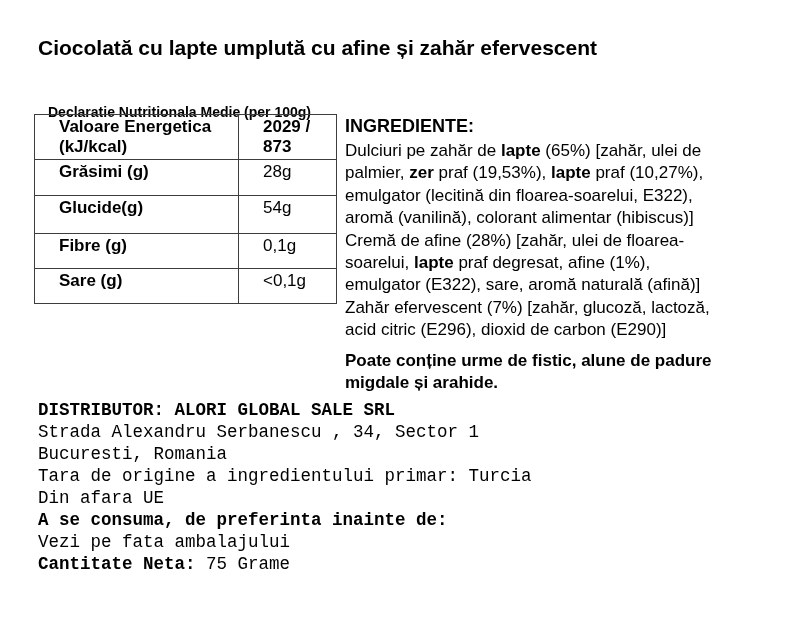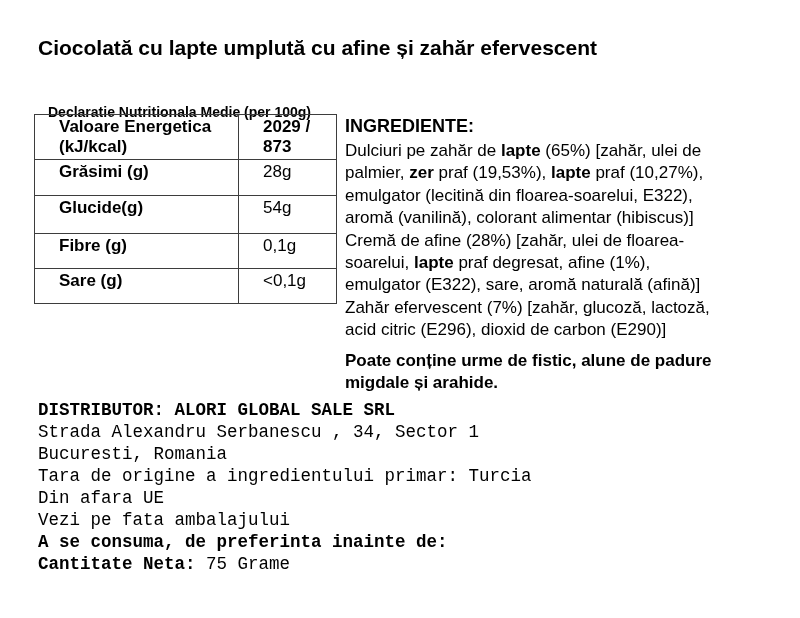--- a/index.html
+++ b/index.html
@@ -146,18 +146,18 @@
     <p class="allergen">Poate conține urme de fistic, alune de padure
 migdale și arahide.</p>
   </div>
 
   <div class="distributor">
     <div class="line bold">DISTRIBUTOR: ALORI GLOBAL SALE SRL</div>
     <div class="line">Strada Alexandru Serbanescu , 34, Sector 1</div>
     <div class="line">Bucuresti, Romania</div>
     <div class="line">Tara de origine a ingredientului primar: Turcia</div>
     <div class="line">Din afara UE</div>
+    <div class="line bold">A se consuma, de preferinta inainte de:</div>
     <div class="line">Vezi pe fata ambalajului</div>
-    <div class="line bold">A se consuma, de preferinta inainte de:</div>
     <div class="line"><b>Cantitate Neta:</b> <span>75 Grame</span></div>
   </div>
 
 </div>
 
 </body></html>

